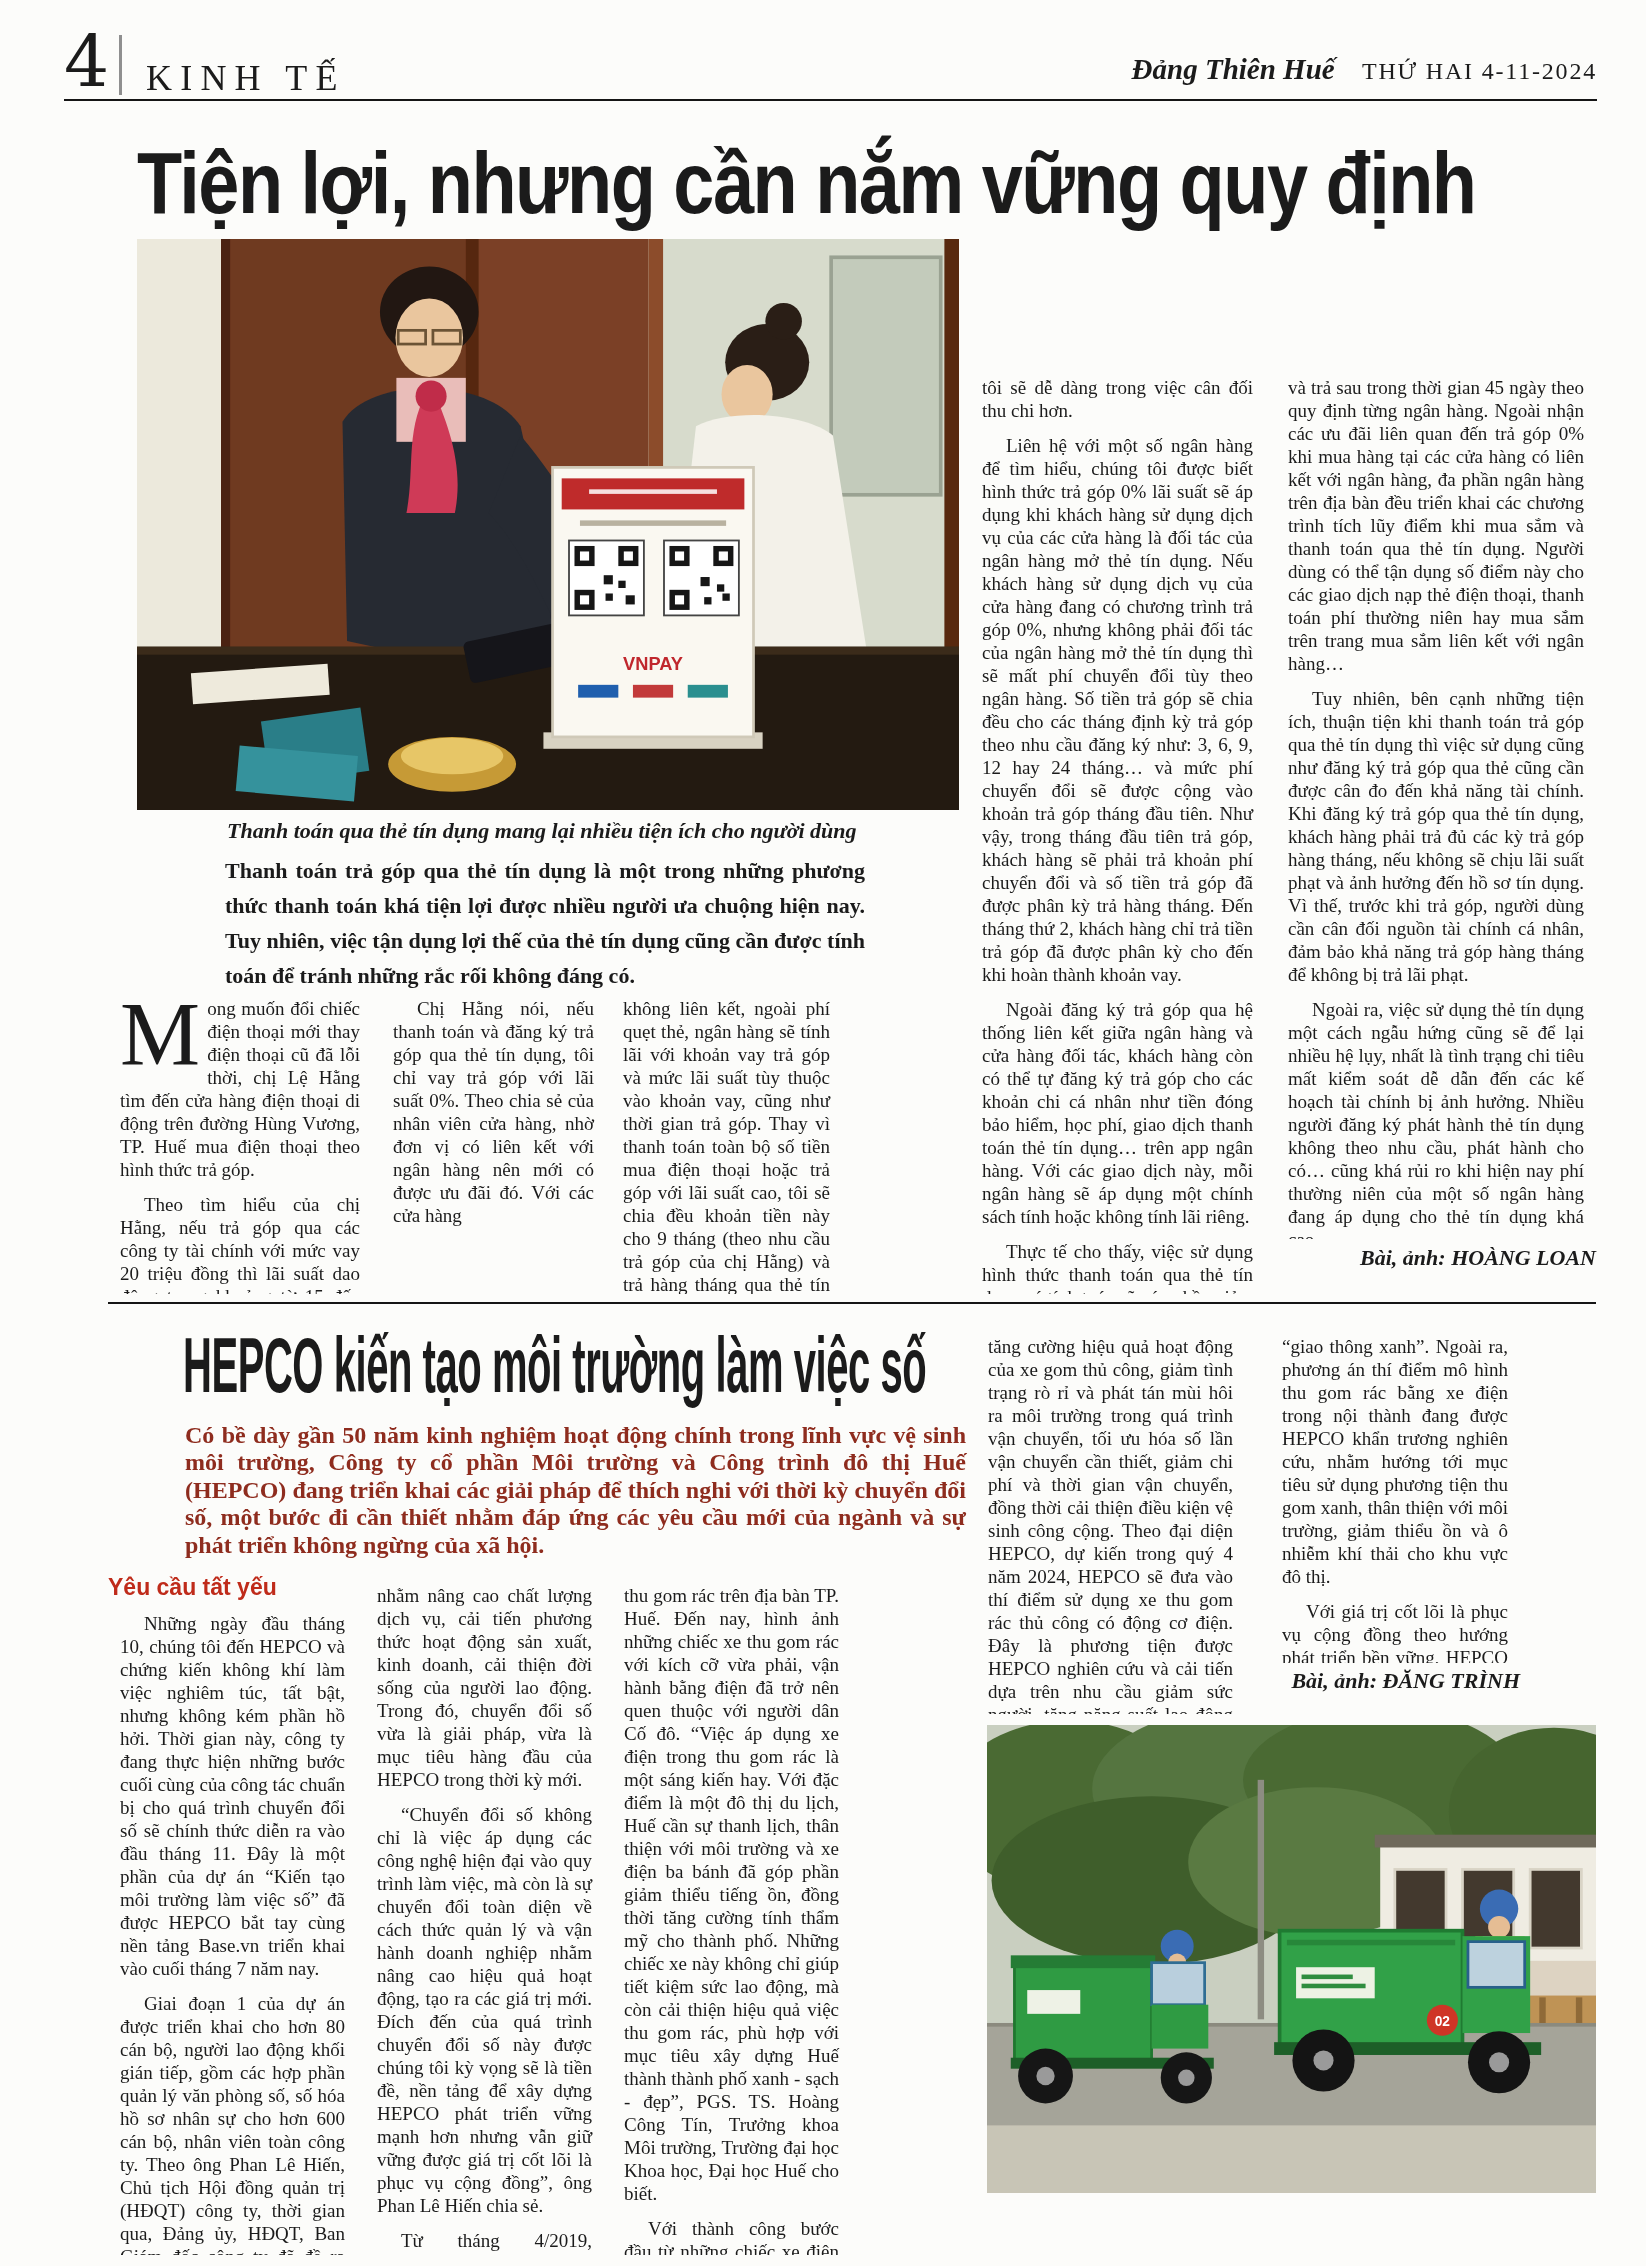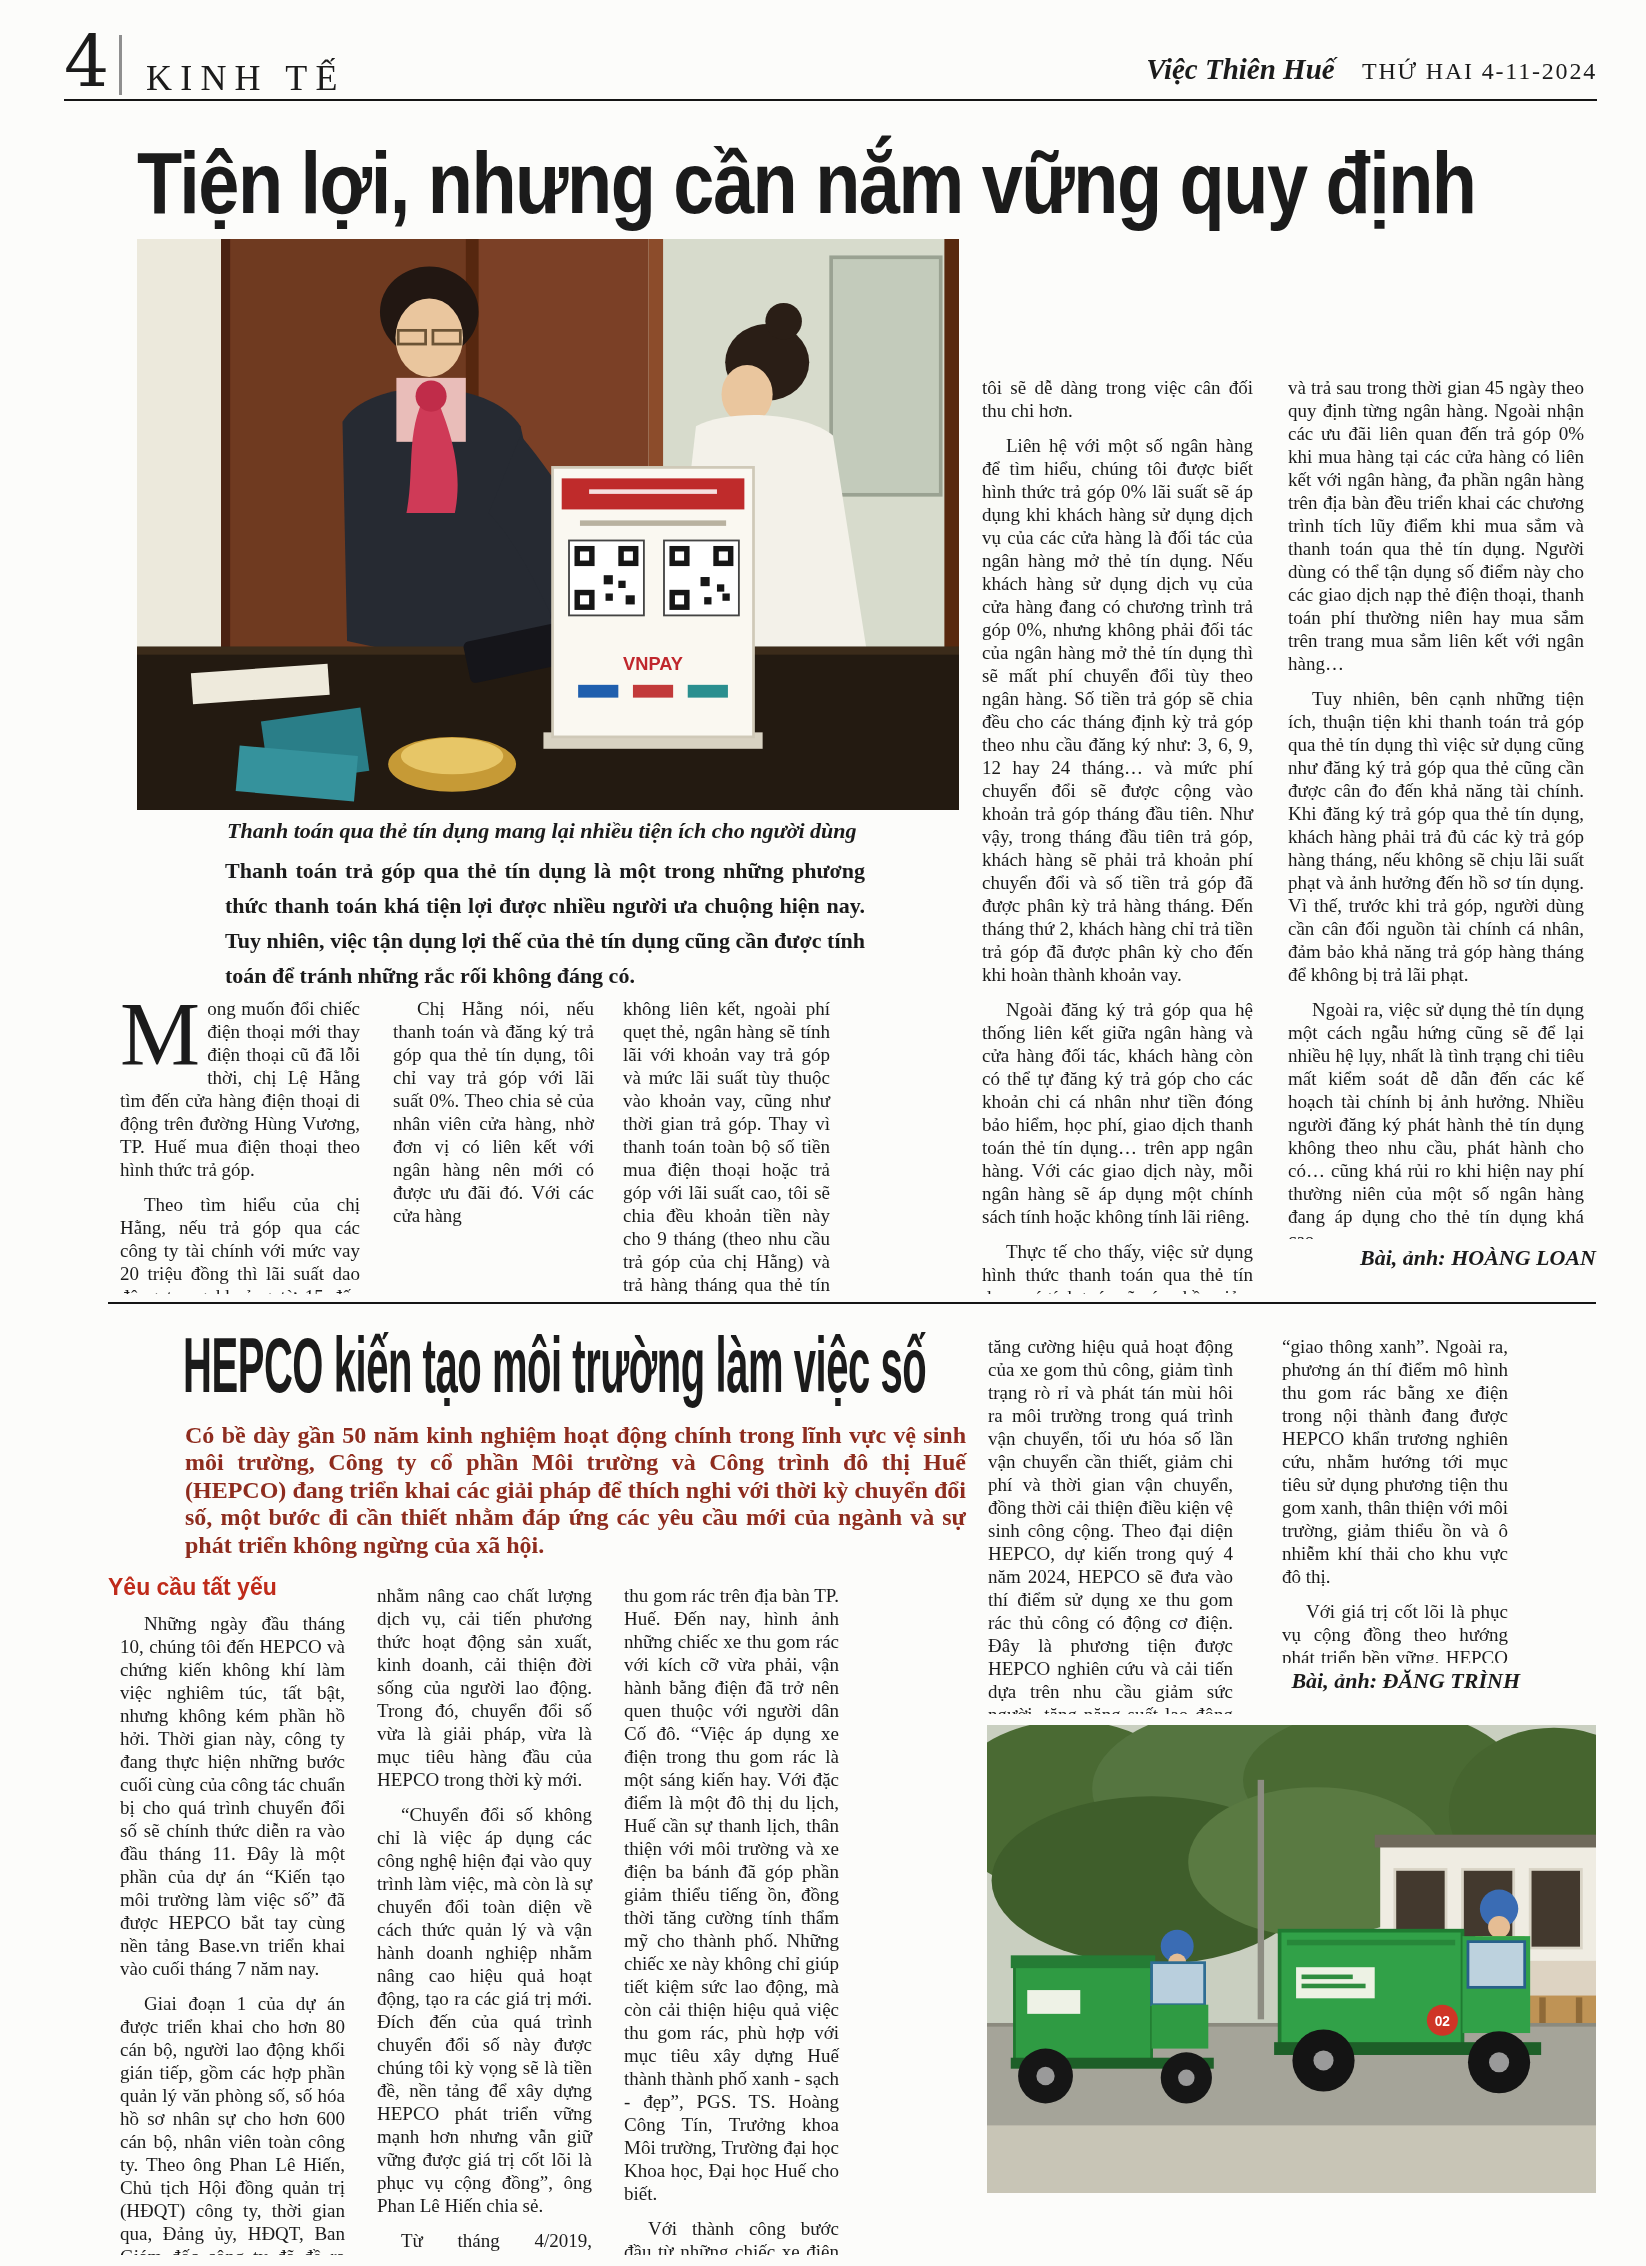--- a/index.html
+++ b/index.html
@@ -41,21 +41,21 @@
 </style>
 </head>
 <body>
 
 <div class="page">
 
   <div class="abs page-num" style="left:64px; top:25.6px;">4</div>
   <div class="abs pg-bar" style="left:119px; top:35px; height:60px;"></div>
   <div class="abs section-name" style="left:146px; top:57px;">KINH TẾ</div>
   <div class="abs" style="left:914px; top:53px; width:683px; display:flex; justify-content:flex-end; align-items:baseline; gap:27.4px;">
-    <span class="masthead">Việc Thiên Huế</span>
+    <span class="masthead">Đảng Thiên Huế</span>
     <span class="issue-date">THỨ HAI 4-11-2024</span>
   </div>
   <div class="abs rule" style="left:64px; top:99px; width:1533px; height:1.8px;"></div>
 
   <div class="abs headline1" style="left:137px; top:137px;">Tiện lợi, nhưng cần nắm vững quy định</div>
 
   <div class="abs photo" style="left:137px; top:239px; width:822px; height:571px;">
     <svg viewBox="0 0 900 625" width="822" height="571" preserveAspectRatio="none">
       <rect width="900" height="625" fill="#7b4026"></rect>
       <rect x="102" width="258" height="470" fill="#6f3a20"></rect>

